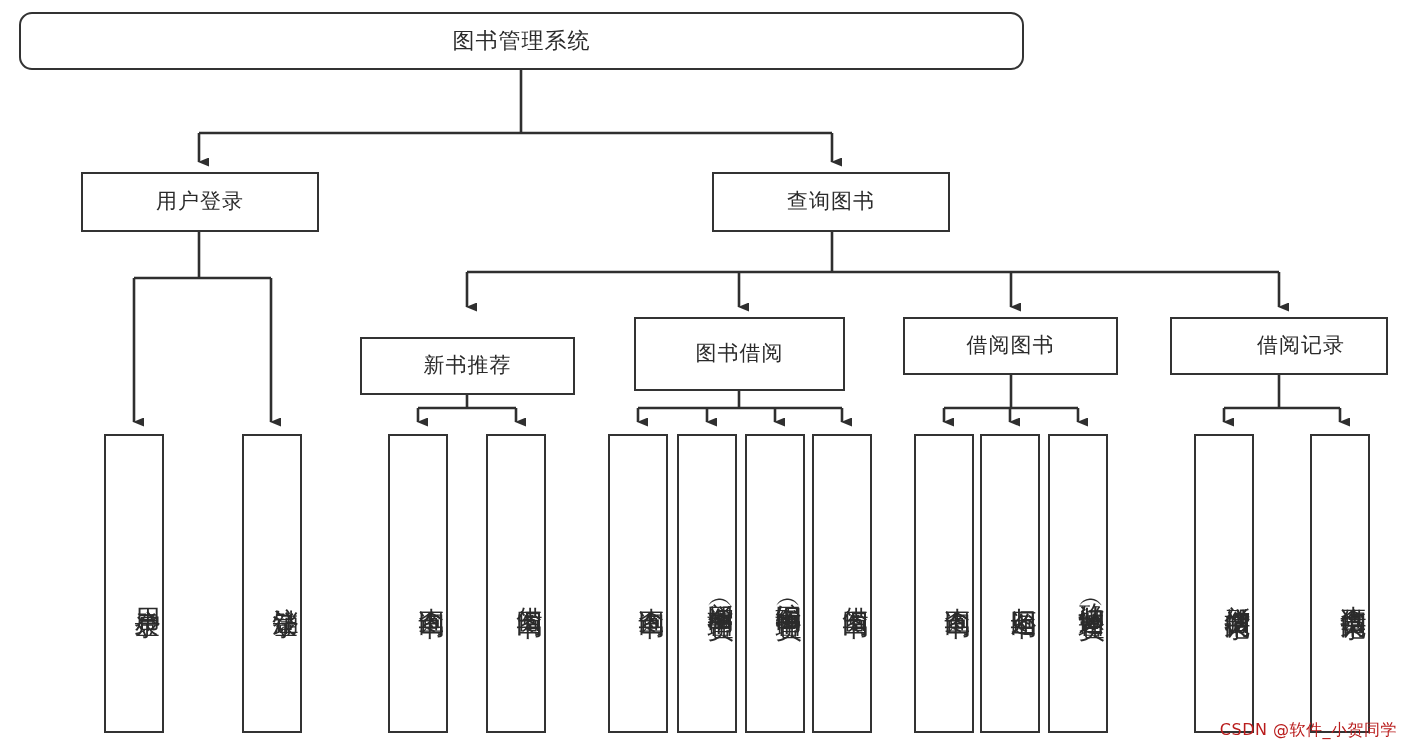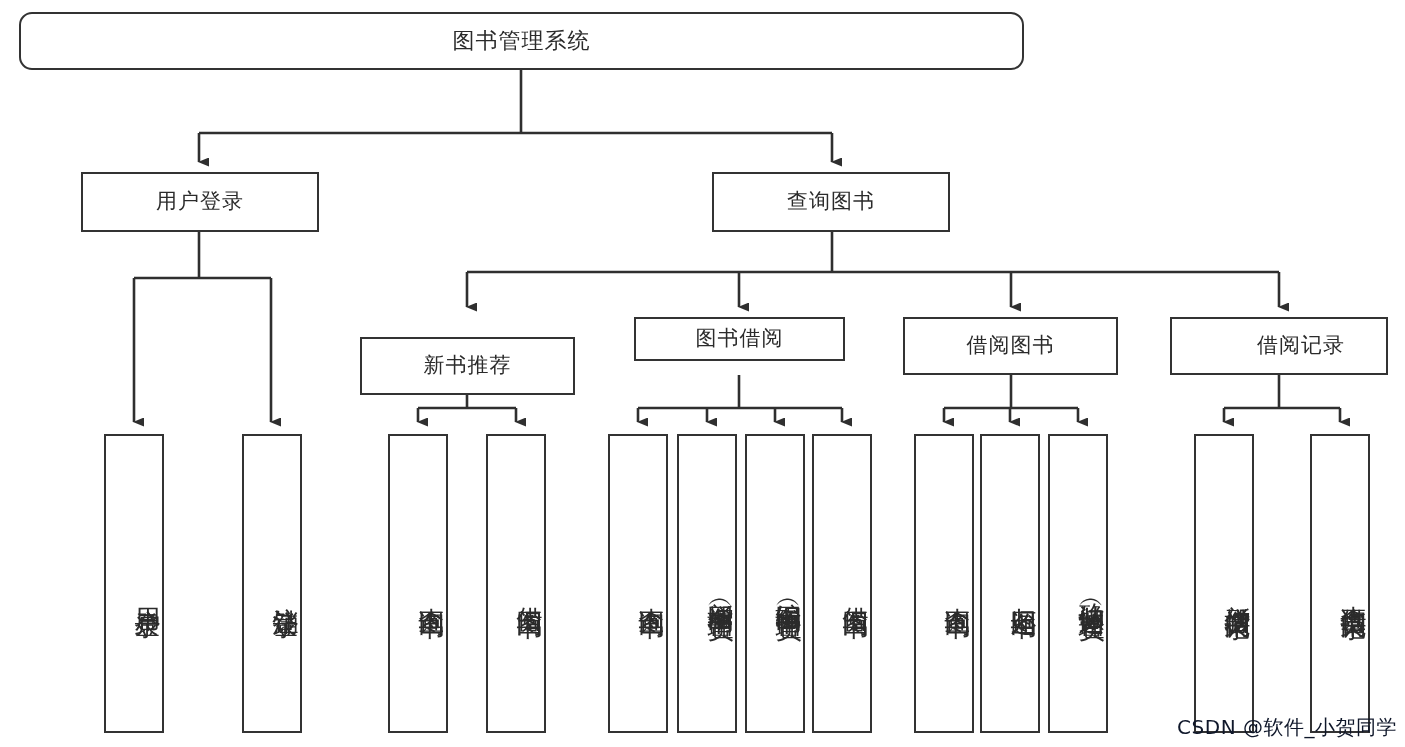--- a/index.html
+++ b/index.html
@@ -57,22 +57,22 @@
   .node.vert .vlabel {
     writing-mode: vertical-rl;
     text-orientation: upright;
     white-space: normal;
     display: block;
   }
   .watermark {
     position: absolute;
     right: 8px;
     bottom: 6px;
-    font-size: 20px;
-    color: #0f172a;
+    font-size: 16px;
+    color: #b91c1c;
     letter-spacing: 0.5px;
     white-space: nowrap;
   }
 </style>
 </head>
 <body>
 
 <div id="canvas">
 
   <svg class="wires" viewBox="0 0 1405 747">
@@ -133,21 +133,21 @@
   <div class="node horiz" style="left:81px; top:172px; width:238px; height:60px;">
     <span>用户登录</span>
   </div>
   <div class="node horiz" style="left:712px; top:172px; width:238px; height:60px;">
     <span>查询图书</span>
   </div>
 
   <div class="node horiz" style="left:360px; top:317px; width:215px; height:58px;margin-top:20px;">
     <span>新书推荐</span>
   </div>
-  <div class="node horiz" style="left:634px; top:317px; width:211px; height:44px;">
+  <div class="node horiz" style="left:634px; top:317px; width:211px; height:74px;">
     <span>图书借阅</span>
   </div>
   <div class="node horiz" style="left:903px; top:317px; width:215px; height:58px;">
     <span>借阅图书</span>
   </div>
   <div class="node horiz" style="left:1170px; top:317px; width:218px; height:58px;padding-left:44px;">
     <span>借阅记录</span>
   </div>
 
   <div class="node vert" style="left:104px; top:434px; width:60px; height:299px;">

